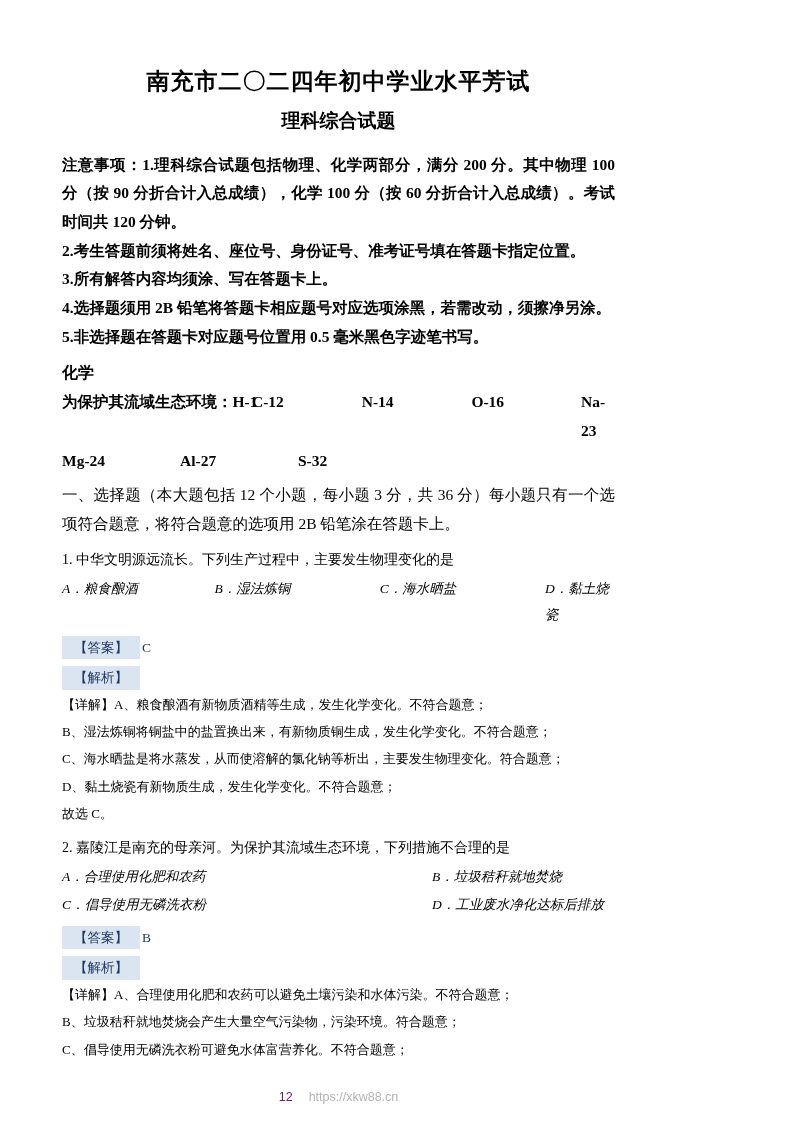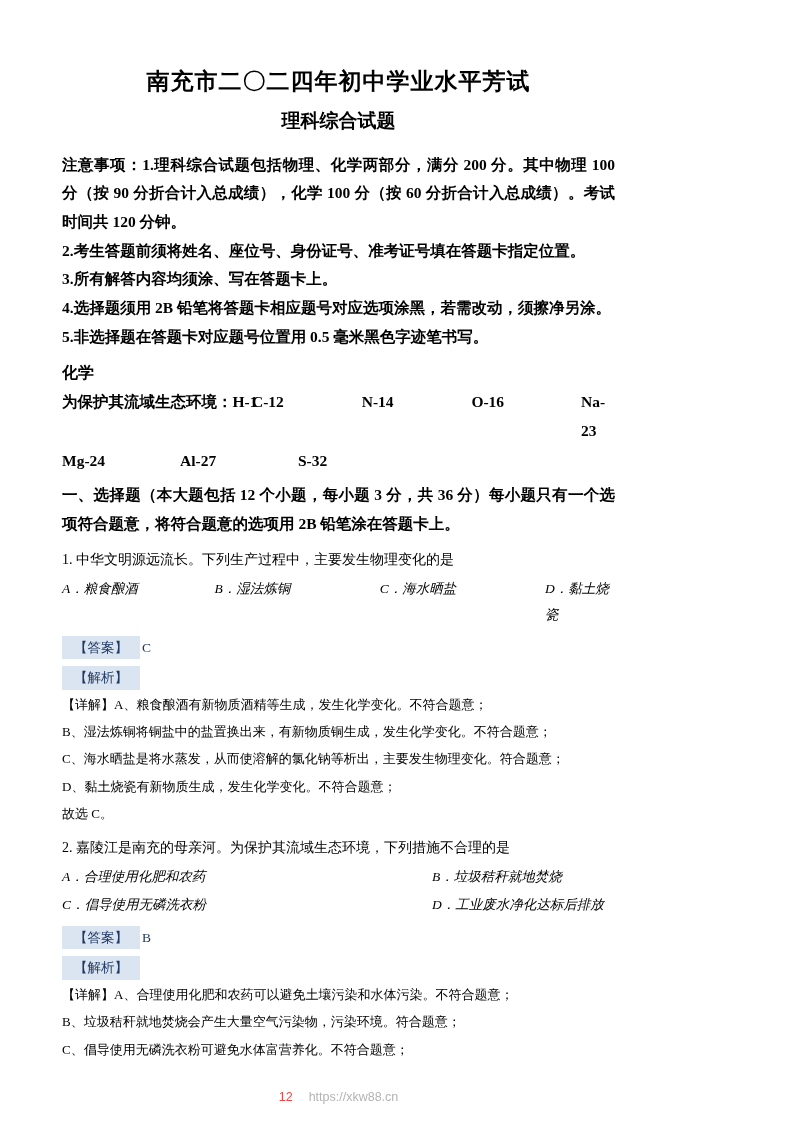--- a/index.html
+++ b/index.html
@@ -64,21 +64,21 @@
     display: inline-block;
   }
   .mass-row1 .c0 { width: 190px; }
   .mass-row1 .c1 { width: 128px; }
   .mass-row1 .c2 { width: 128px; }
   .mass-row1 .c3 { width: 128px; }
   .mass-row2 .c0 { width: 118px; }
   .mass-row2 .c1 { width: 118px; }
   .big-q {
     font-size: 15.5px;
-    font-weight: bold;
+    font-weight: normal;
     line-height: 1.85;
     margin-top: 6px;
     text-align: justify;
   }
   .q-stem {
     font-size: 14px;
     line-height: 1.9;
     margin-top: 9px;
   }
   .opts-row {
@@ -118,21 +118,21 @@
   .footer {
     position: absolute;
     left: 0;
     right: 0;
     bottom: 18px;
     text-align: center;
     font-size: 12.5px;
     color: #b3b3b3;
     font-family: "Liberation Sans", sans-serif;
   }
-  .footer .pg { color: #ef4444; margin-right: 16px; text-align: center; }
+  .footer .pg { color: #701a75; margin-right: 16px; text-align: center; }
 </style>
 </head>
 <body>
 
 <div class="page">
 
   <div class="title-main">南充市二〇二四年初中学业水平芳试</div>
   <div class="title-sub">理科综合试题</div>
 
   <div class="notice-block">

